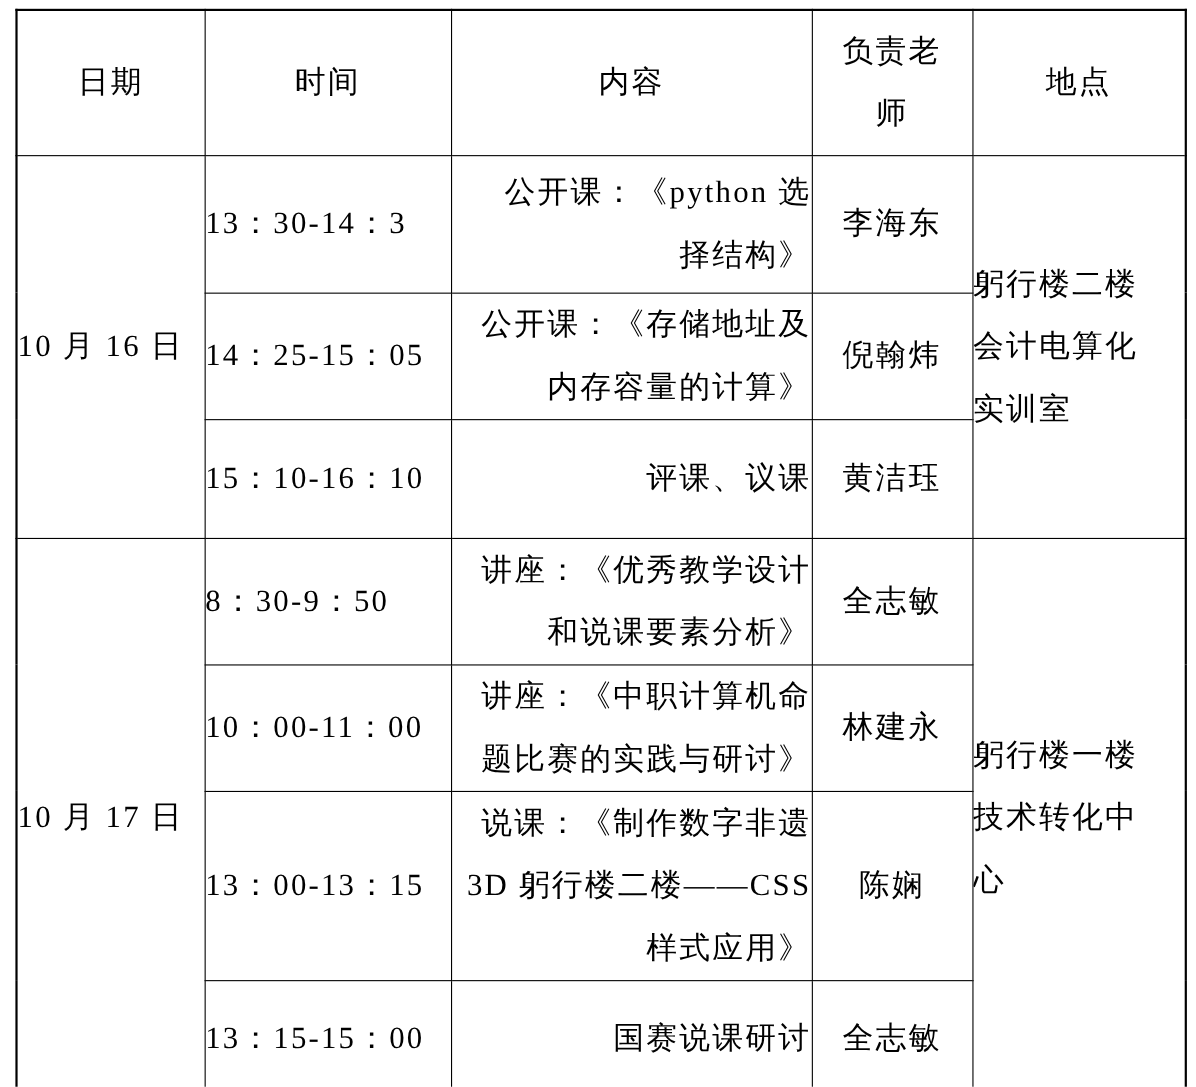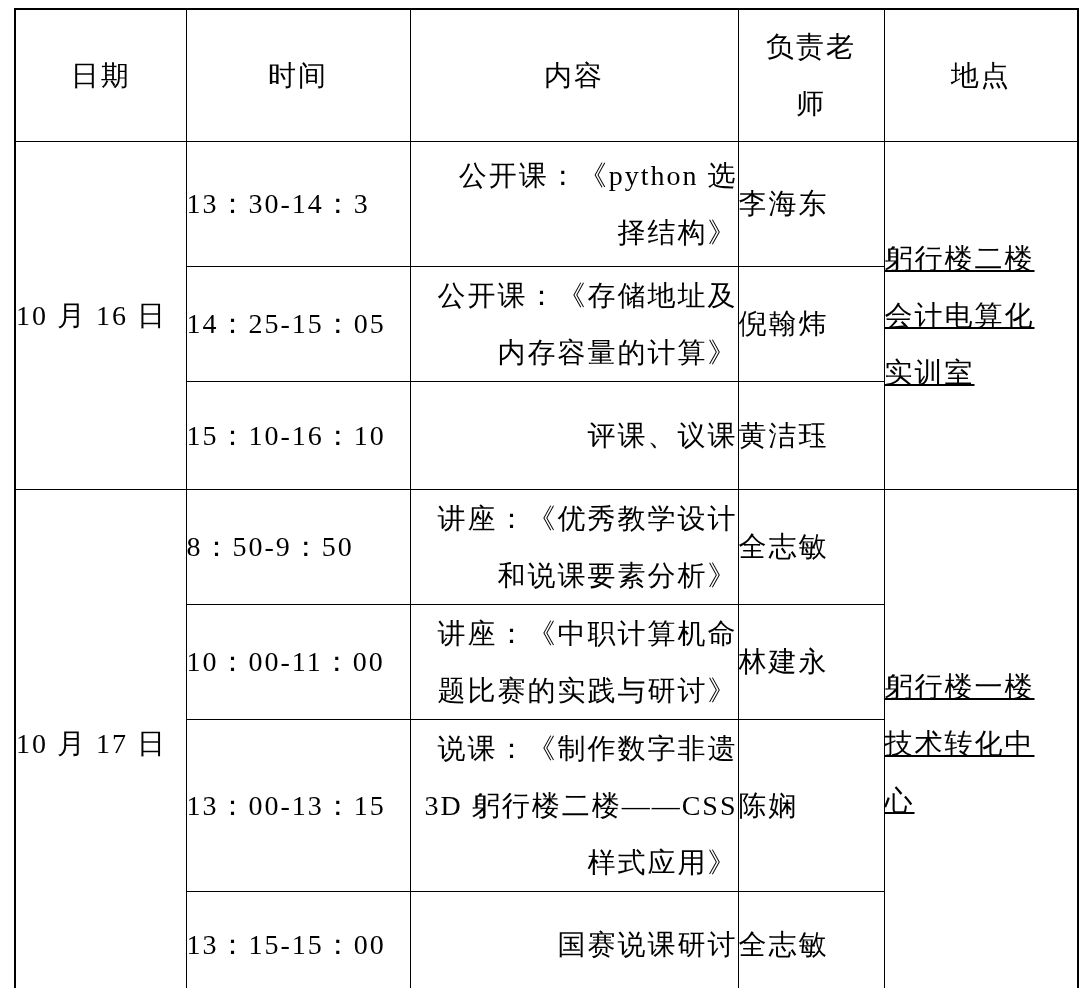--- a/index.html
+++ b/index.html
@@ -63,31 +63,30 @@
     text-align: left;
     padding-left: 12px;
     white-space: pre;
   }
   td.content-cell {
     text-align: right;
     padding-left: 14px;
     white-space: pre-line;
   }
   td.teacher-cell {
-    text-align: left;
+    text-align: center;
     padding-left: 17px;
     letter-spacing: 4px;
     white-space: pre-line;
   }
   td.location-cell {
     text-align: left;
     padding-left: 14px;
     letter-spacing: 4px;
     white-space: pre-line;
-    text-decoration: underline;
   }
 </style>
 </head>
 <body>
 
 <div class="page">
   <table class="schedule">
     <colgroup>
       <col class="c-date">
       <col class="c-time">
@@ -122,21 +121,21 @@
         <td class="teacher-cell">倪翰炜</td>
       </tr>
       <tr class="r-3">
         <td class="time-cell">15：10-16：10</td>
         <td class="content-cell">评课、议课</td>
         <td class="teacher-cell">黄洁珏</td>
       </tr>
 
       <tr class="r-4">
         <td class="date-cell" rowspan="4">10 月 17 日</td>
-        <td class="time-cell">8：50-9：50</td>
+        <td class="time-cell">8：30-9：50</td>
         <td class="content-cell">讲座：《优秀教学设计
 和说课要素分析》</td>
         <td class="teacher-cell">全志敏</td>
         <td class="location-cell" rowspan="4">躬行楼一楼
 技术转化中
 心</td>
       </tr>
       <tr class="r-5">
         <td class="time-cell">10：00-11：00</td>
         <td class="content-cell">讲座：《中职计算机命

